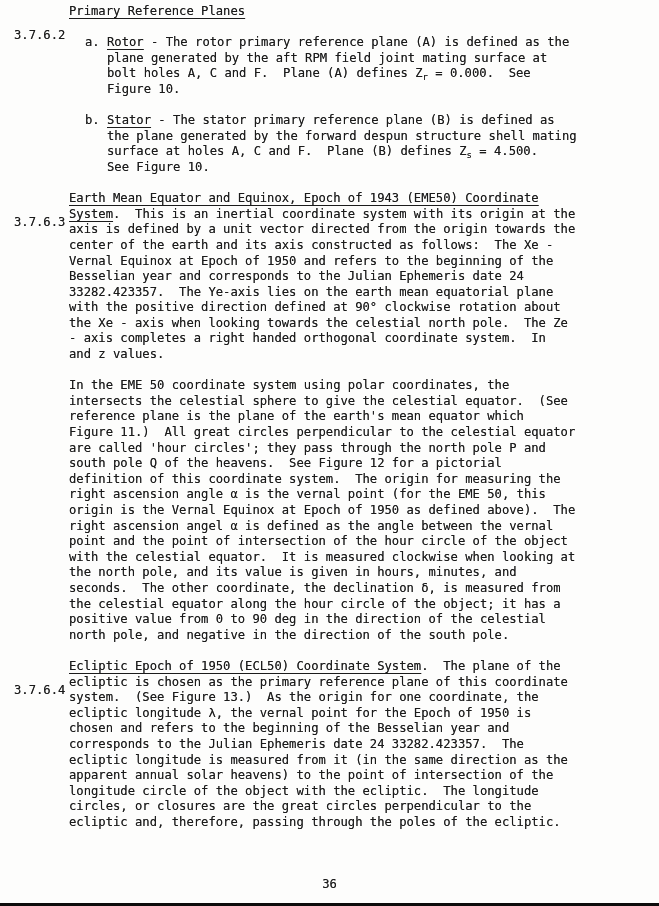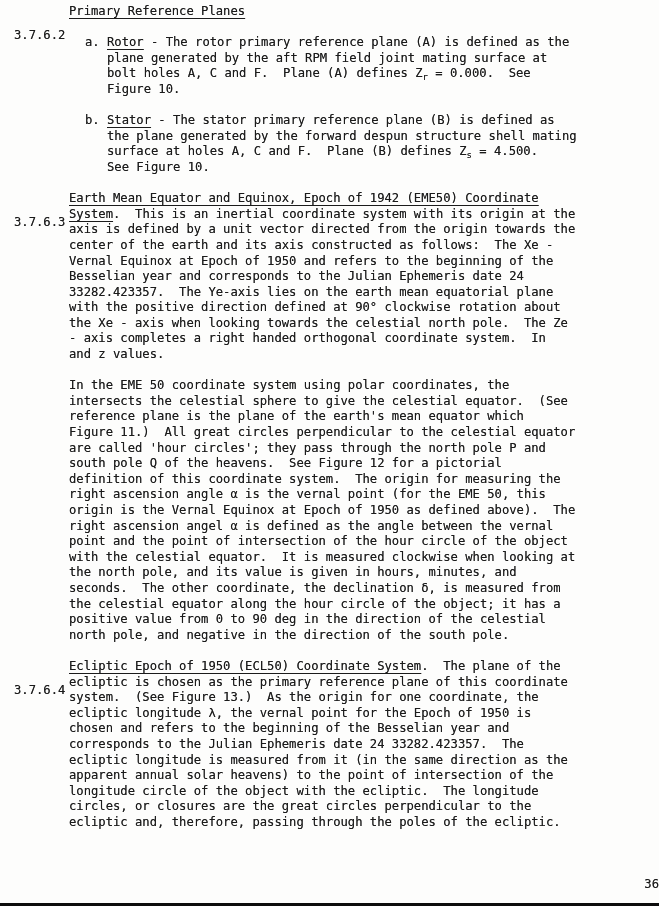--- a/index.html
+++ b/index.html
@@ -36,21 +36,21 @@
   sub {
     font-size: 9px;
     line-height: 0;
     vertical-align: -2.5px;
   }
   .page-num {
     position: absolute;
     top: 877px;
     left: 0;
     width: 100%;
-    text-align: right;
+    text-align: center;
   }
   .scan-edge-bottom {
     position: absolute;
     left: 0;
     bottom: 0;
     width: 100%;
     height: 3px;
     background: #0c0c0c;
   }
 </style>
@@ -79,21 +79,21 @@
             <div class="line"><span class="u">Stator</span> - The stator primary reference plane (B) is defined as</div>
             <div class="line">the plane generated by the forward despun structure shell mating</div>
             <div class="line">surface at holes A, C and F.  Plane (B) defines Z<sub>s</sub> = 4.500.</div>
             <div class="line">See Figure 10.</div>
           </div>
         </div>
       </section>
       <section class="section">
         <span class="sec-num">3.7.6.3</span>
         <div class="block">
-          <div class="line"><span class="u">Earth Mean Equator and Equinox, Epoch of 1942 (EME50) Coordinate</span></div>
+          <div class="line"><span class="u">Earth Mean Equator and Equinox, Epoch of 1943 (EME50) Coordinate</span></div>
           <div class="line"><span class="u">System</span>.  This is an inertial coordinate system with its origin at the</div>
           <div class="line">axis is defined by a unit vector directed from the origin towards the</div>
           <div class="line">center of the earth and its axis constructed as follows:  The Xe -</div>
           <div class="line">Vernal Equinox at Epoch of 1950 and refers to the beginning of the</div>
           <div class="line">Besselian year and corresponds to the Julian Ephemeris date 24</div>
           <div class="line">33282.423357.  The Ye-axis lies on the earth mean equatorial plane</div>
           <div class="line">with the positive direction defined at 90° clockwise rotation about</div>
           <div class="line">the Xe - axis when looking towards the celestial north pole.  The Ze</div>
           <div class="line">- axis completes a right handed orthogonal coordinate system.  In</div>
           <div class="line">and z values.</div>

